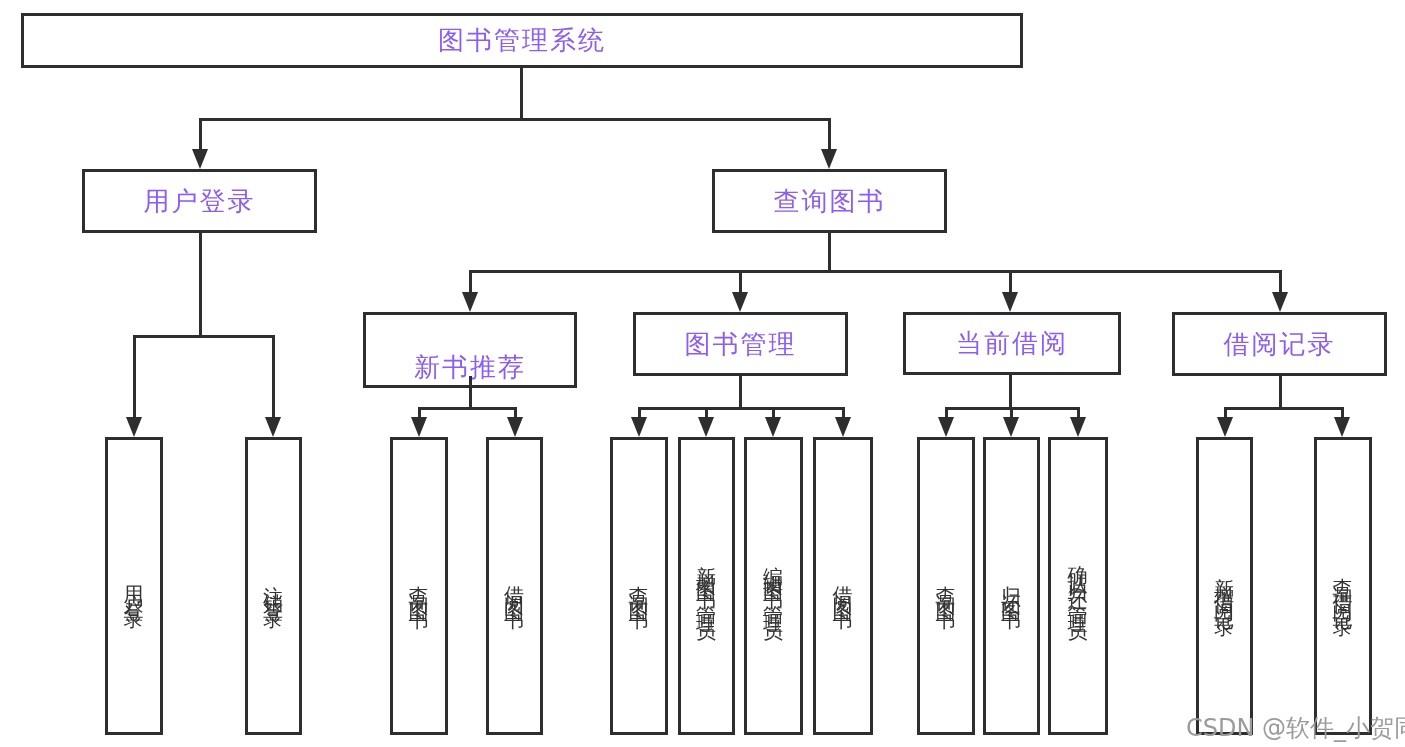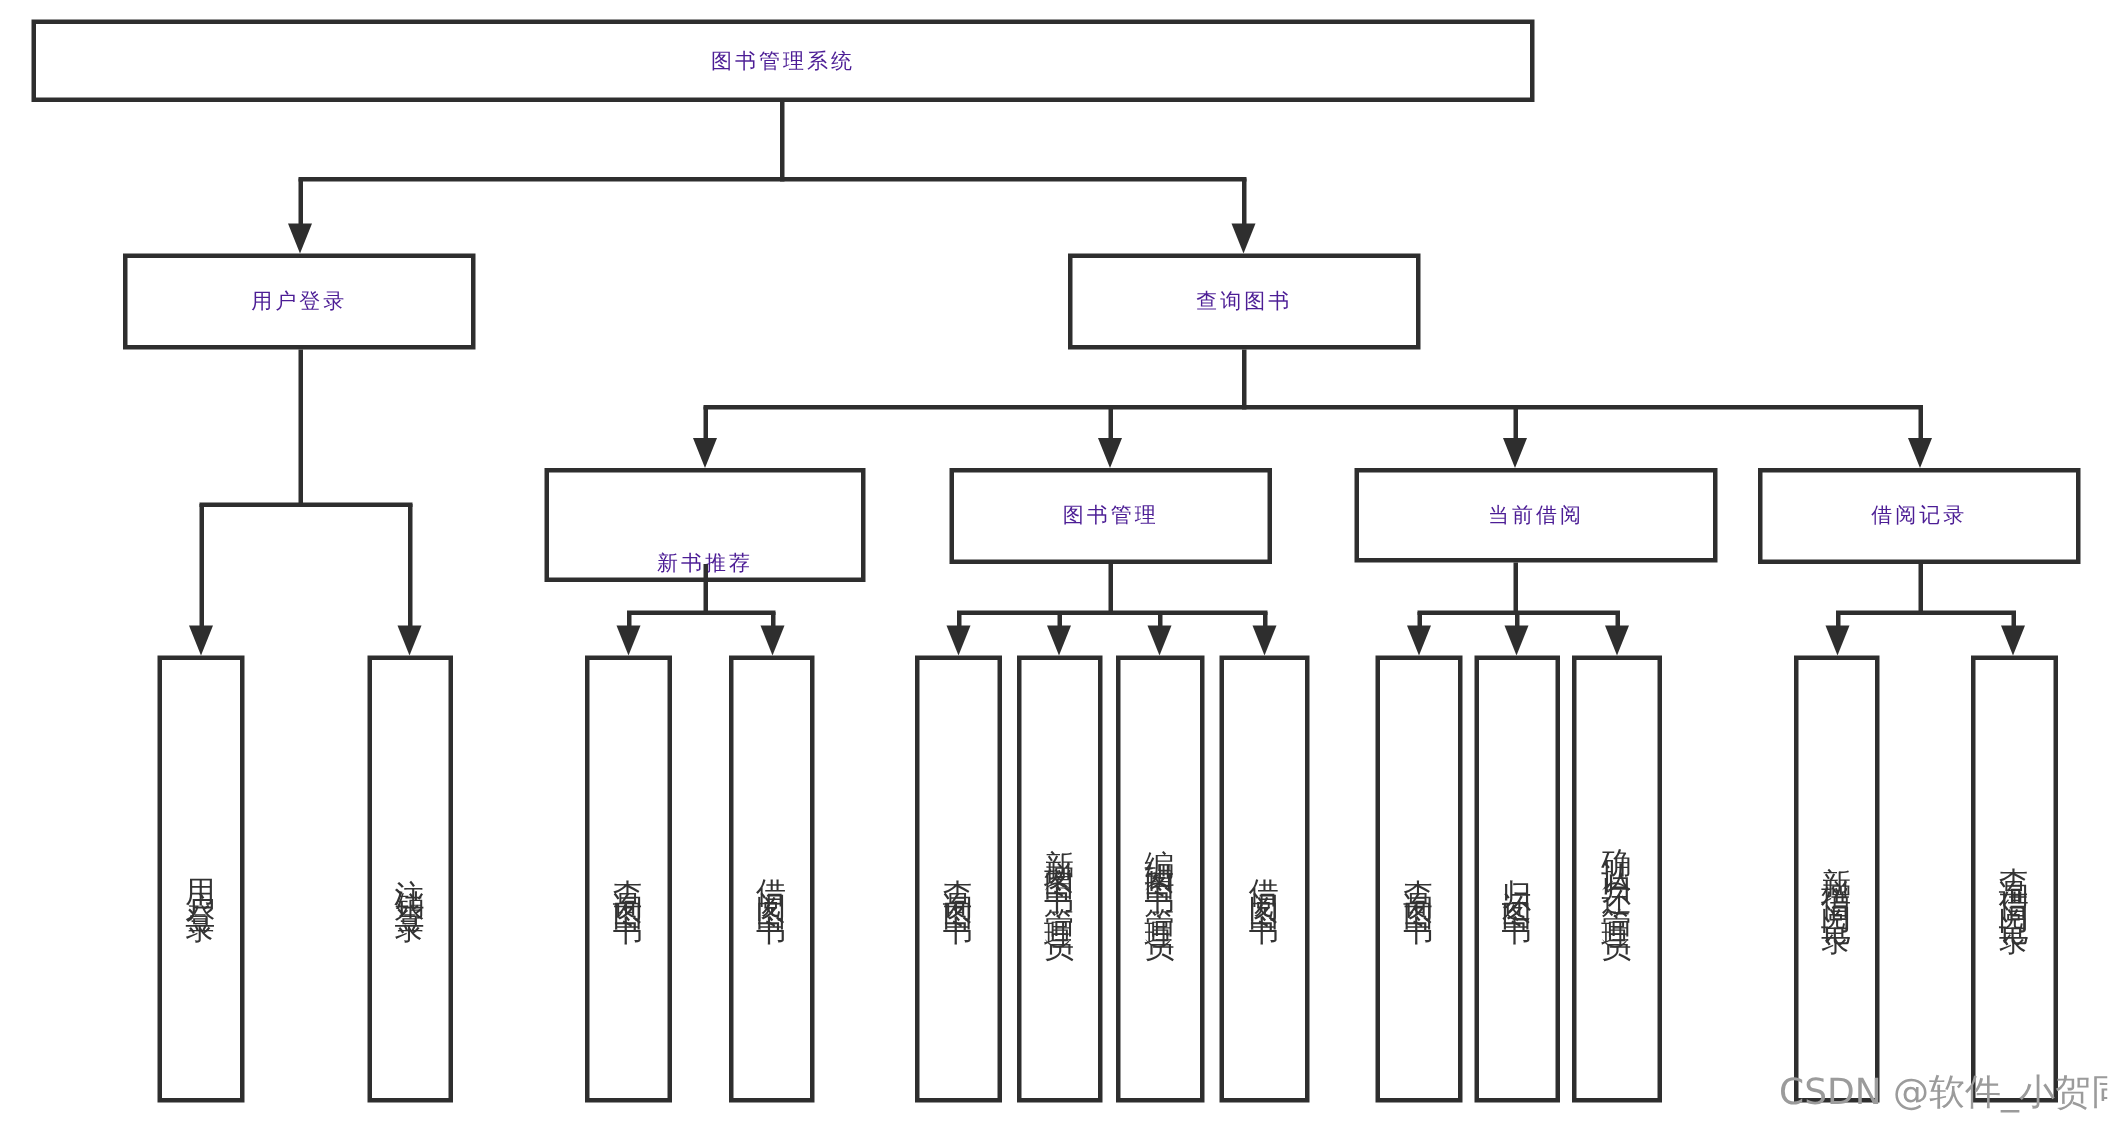--- a/index.html
+++ b/index.html
@@ -16,23 +16,23 @@
     overflow: hidden;
   }
   .hbox {
     position: absolute;
     border: 3px solid #2e2e2e;
     background: #ffffff;
     display: flex;
     align-items: center;
     justify-content: center;
     box-sizing: border-box;
-    font-size: 14px;
+    font-size: 26px;
     letter-spacing: 2px;
-    color: #4c1d95;
+    color: #8b5cf6;
     white-space: nowrap;
   }
   .vbox {
     position: absolute;
     border: 3px solid #2e2e2e;
     background: #ffffff;
     display: flex;
     align-items: center;
     justify-content: center;
     box-sizing: border-box;
@@ -90,21 +90,21 @@
   <div class="hbox" style="left:712px; top:169px; width:235px; height:64px;">
     <span>查询图书</span>
   </div>
 
   <div class="hbox" style="left:363px; top:312px; width:214px; height:76px;align-items:flex-end;">
     <span>新书推荐</span>
   </div>
   <div class="hbox" style="left:633px; top:312px; width:215px; height:64px;">
     <span>图书管理</span>
   </div>
-  <div class="hbox" style="left:903px; top:312px; width:242px; height:63px;">
+  <div class="hbox" style="left:903px; top:312px; width:218px; height:63px;">
     <span>当前借阅</span>
   </div>
   <div class="hbox" style="left:1172px; top:312px; width:215px; height:64px;">
     <span>借阅记录</span>
   </div>
 
   <div class="vbox" style="left:105px; width:58px;">
     <span class="vtext">用户登录</span>
   </div>
   <div class="vbox" style="left:245px; width:57px;">

